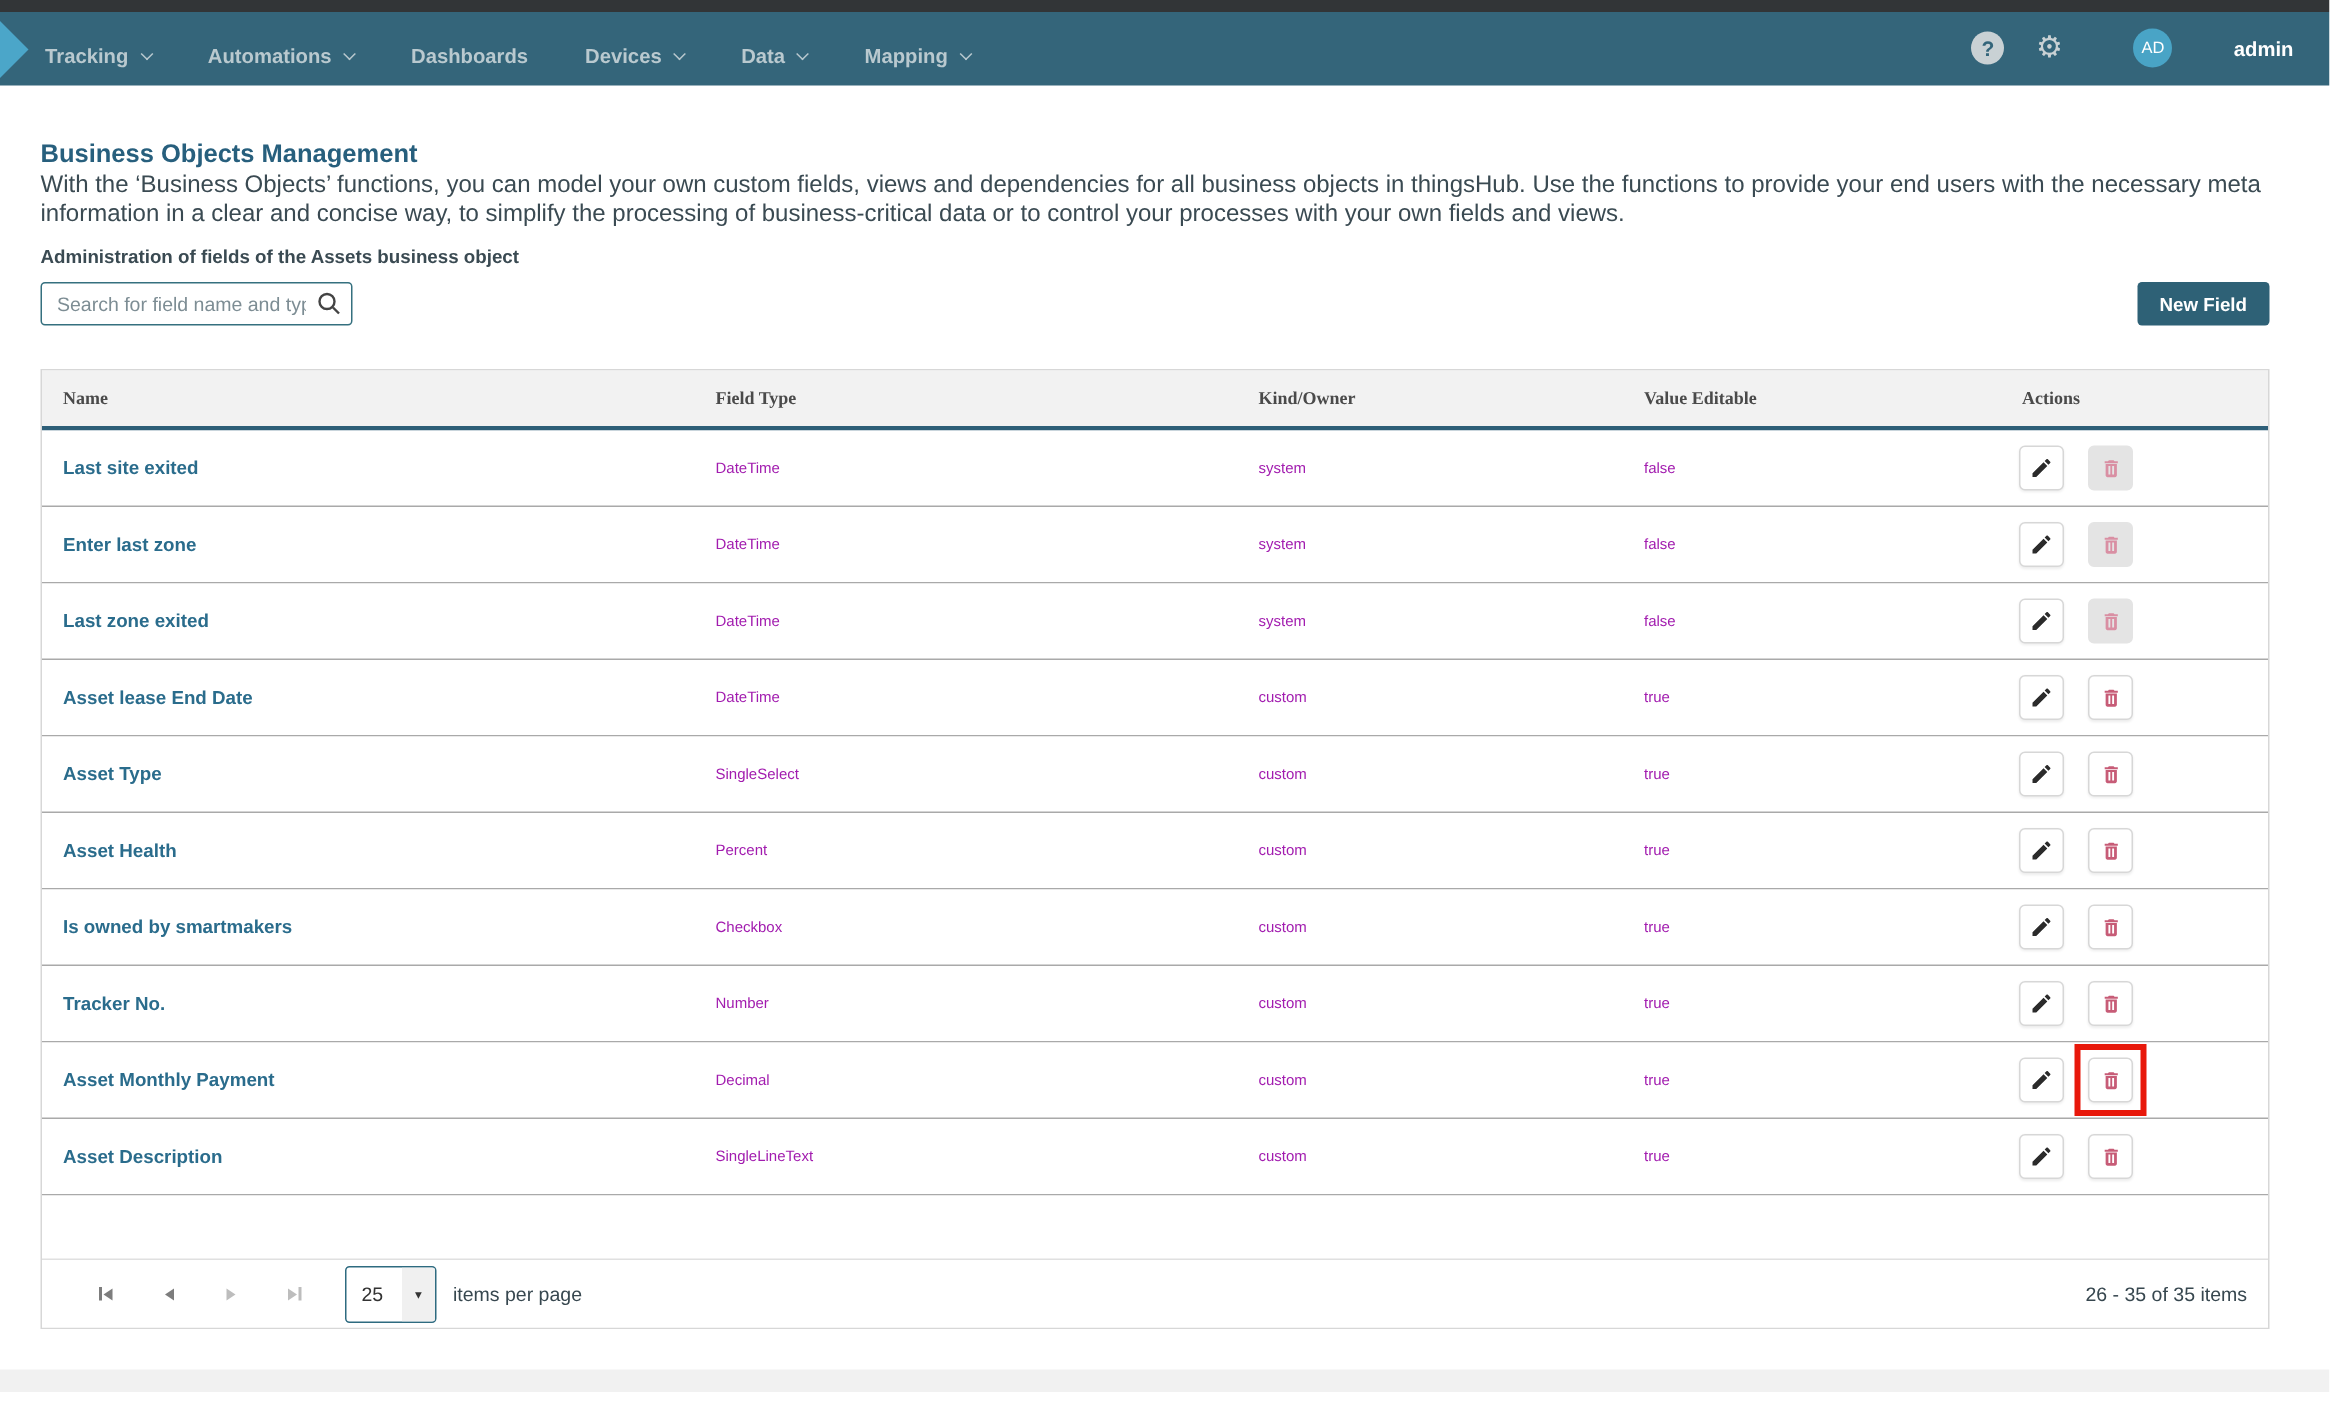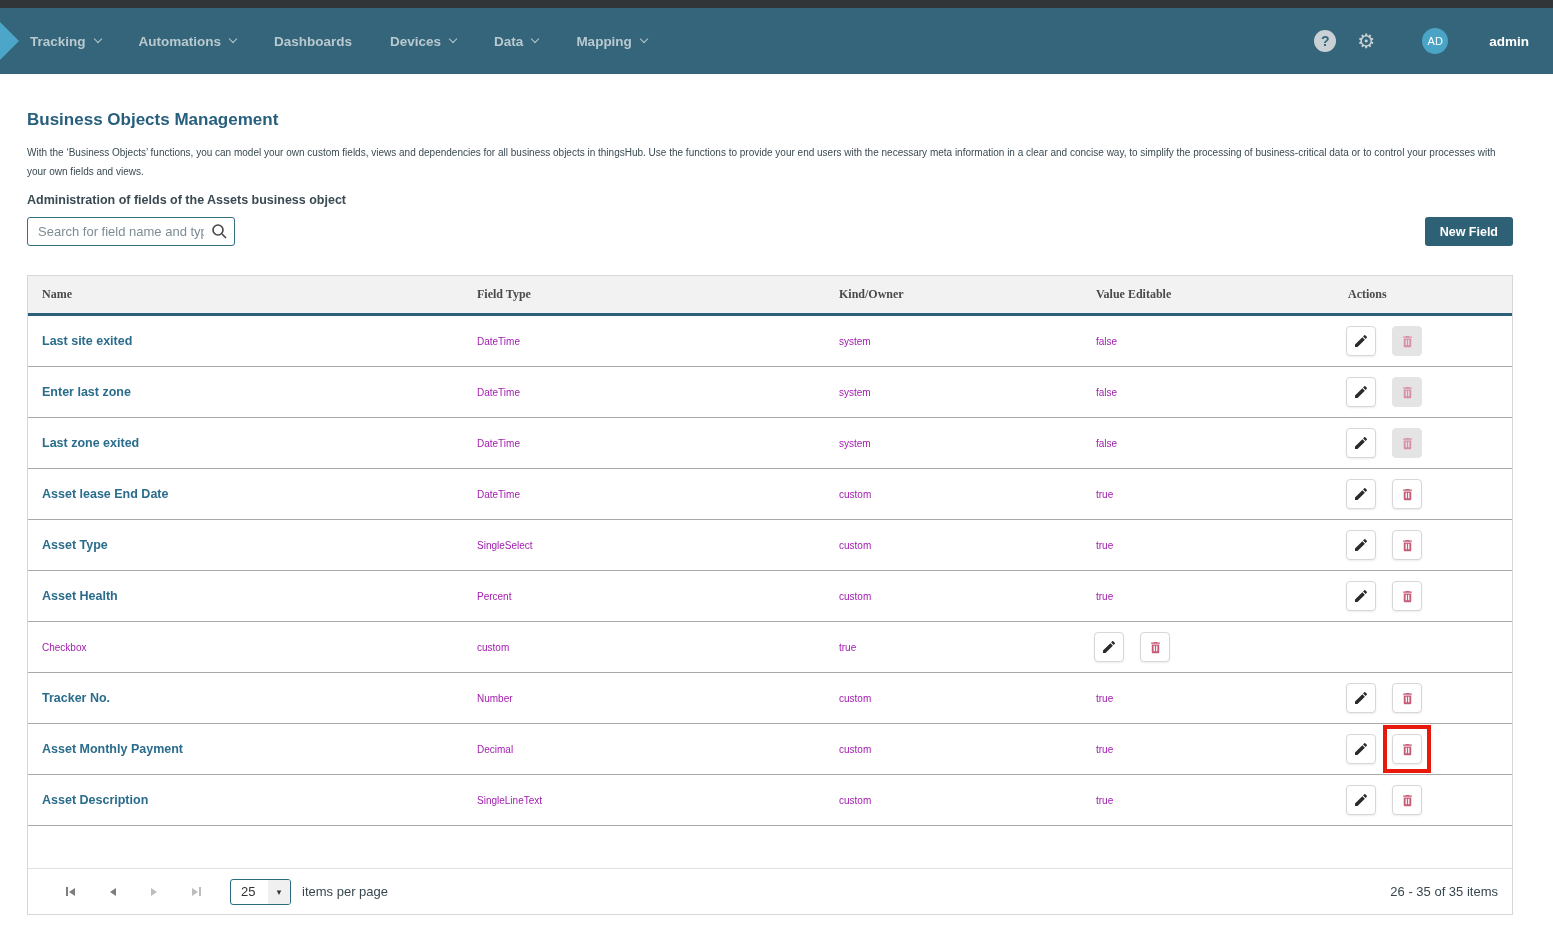--- a/index.html
+++ b/index.html
@@ -1,22 +1,22 @@
 <!DOCTYPE html>
 <html><head>
 <meta charset="utf-8">
 <style>
   * { margin:0; padding:0; box-sizing:border-box; }
   html,body { width:1553px; height:942px; background:#ffffff; overflow:hidden;
     font-family:"Liberation Sans", sans-serif; }
 
   
   .topstrip { height:8px; background:#323537; }
-  .navbar { position:relative; height:66px; background:#34657a; display:flex;
-    align-items:center; padding:0 24px 0 30px; }
+  .navbar { position:relative; height:49px; background:#34657a; display:flex;
+    align-items:flex-end; padding:0 24px 12px 30px; }
   .nav-arrow { position:absolute; left:0; top:50%; transform:translateY(-50%);
     width:0; height:0; border-top:19px solid transparent; border-bottom:19px solid transparent;
     border-left:19px solid #4ba6c9; }
   .nav-items { display:flex; align-items:center; gap:38px; }
   .nav-item { display:flex; align-items:center; color:#b9c9cf; font-weight:700;
     font-size:13.5px; cursor:pointer; }
   .chev { width:6px; height:6px; border-right:1.6px solid currentColor;
     border-bottom:1.6px solid currentColor; transform:rotate(45deg); margin-left:9px;
     margin-top:-4px; }
   .nav-right { margin-left:auto; display:flex; align-items:center; gap:21px; }
@@ -25,21 +25,21 @@
     justify-content:center; cursor:pointer; }
   .gear { color:#c9d1d4; font-size:20px; line-height:1; cursor:pointer; }
   .avatar { width:26px; height:26px; border-radius:50%; background:#49a4c6; color:#fff;
     font-weight:400; font-size:11px; display:flex; align-items:center; justify-content:center;
     margin-left:26px; cursor:pointer; }
   .username { color:#ffffff; font-weight:700; font-size:13.5px; cursor:pointer;margin-left:20px; }
 
   
   .content { padding:0 40px 0 27px; }
   .page-title { margin-top:36px; font-size:17px; font-weight:700; color:#275f7d; }
-  .page-desc { margin-top:13px; font-size:10px; line-height:19px; color:#3a4a52; }
+  .page-desc { margin-top:1px; font-size:16px; line-height:19px; color:#3a4a52; }
   .page-sub { margin-top:12px; font-size:12.5px; font-weight:700; color:#3a4a52; }
 
   .toolbar { margin-top:10px; display:flex; justify-content:space-between; align-items:center; }
   .search-wrap { position:relative; width:208px; height:29px; }
   .search-wrap input { width:100%; height:100%; border:1px solid #35707f; border-radius:3px;
     padding:0 30px 0 10px; font-size:13px; color:#333; font-family:"Liberation Sans",sans-serif;
     outline:none; }
   .search-wrap input::placeholder { color:#7d8d94; }
   .search-icon { position:absolute; right:7px; top:6px; }
   .btn-primary { height:29px; padding:0 15px; background:#2e6176; border:none; border-radius:3px;
@@ -71,21 +71,21 @@
   .pager { height:45px; display:flex; align-items:center; padding:0 14px 0 34px; background:#fff; }
   .pg-btn { background:none; border:none; cursor:pointer; display:inline-flex; align-items:center;
     gap:1px; margin-right:27px; padding:4px; }
   .pg-btn.off { cursor:default; }
   .pg-bar { width:2px; height:9px; background:currentColor; }
   .tri-l { width:0; height:0; border-top:4.5px solid transparent; border-bottom:4.5px solid transparent;
     border-right:6px solid currentColor; }
   .tri-r { width:0; height:0; border-top:4.5px solid transparent; border-bottom:4.5px solid transparent;
     border-left:6px solid currentColor; }
   .pg-on { color:#7d7d7d; } .pg-off { color:#bdbdbd; }
-  .page-size { width:61px; height:26px; border:1px solid #2e6b80; border-radius:3px; display:flex;
+  .page-size { width:61px; height:38px; border:1px solid #2e6b80; border-radius:3px; display:flex;
     align-items:center; background:#fff; overflow:hidden; cursor:pointer; margin-left:-2px; }
   .page-size .val { flex:1; padding-left:10px; font-size:13px; color:#333; }
   .page-size .arrow { width:22px; height:100%; background:#f0f0f0; display:flex; align-items:center;
     justify-content:center; font-size:9px; color:#333; }
   .pager-label { margin-left:11px; font-size:13px; color:#37474f; }
   .pager-range { margin-left:auto; font-size:13px; color:#37474f; }
 
   .footer-strip { margin-top:27px; height:15px; background:#f1f1f1; }
 </style>
 </head>
@@ -276,20 +276,21 @@
         <button class="icon-btn" title="">
           <svg width="15" height="15" viewBox="0 0 24 24">
             <path fill="#c75c77" d="M6 19c0 1.1.9 2 2 2h8c1.1 0 2-.9 2-2V7H6v12zM9 9h2v9H9V9zm4 0h2v9h-2V9zM19 4h-3.5l-1-1h-5l-1 1H5v2h14V4z"></path>
           </svg>
         </button>
       </span>
     </span>
   </div>
 
   <div class="grid-row">
+    <span class="cell-name">Is owned by smartmakers</span>
     <span class="cell">Checkbox</span>
     <span class="cell">custom</span>
     <span class="cell">true</span>
     <span class="cell-actions">
       <button class="icon-btn" title="">
         <svg width="16" height="16" viewBox="0 0 24 24">
           <path fill="#2b2b2b" d="M3 17.25V21h3.75L17.81 9.94l-3.75-3.75L3 17.25zM20.71 7.04c.39-.39.39-1.02 0-1.41l-2.34-2.34c-.39-.39-1.02-.39-1.41 0l-1.83 1.83 3.75 3.75 1.83-1.83z"></path>
         </svg>
       </button>
       <span class="del-wrap">

